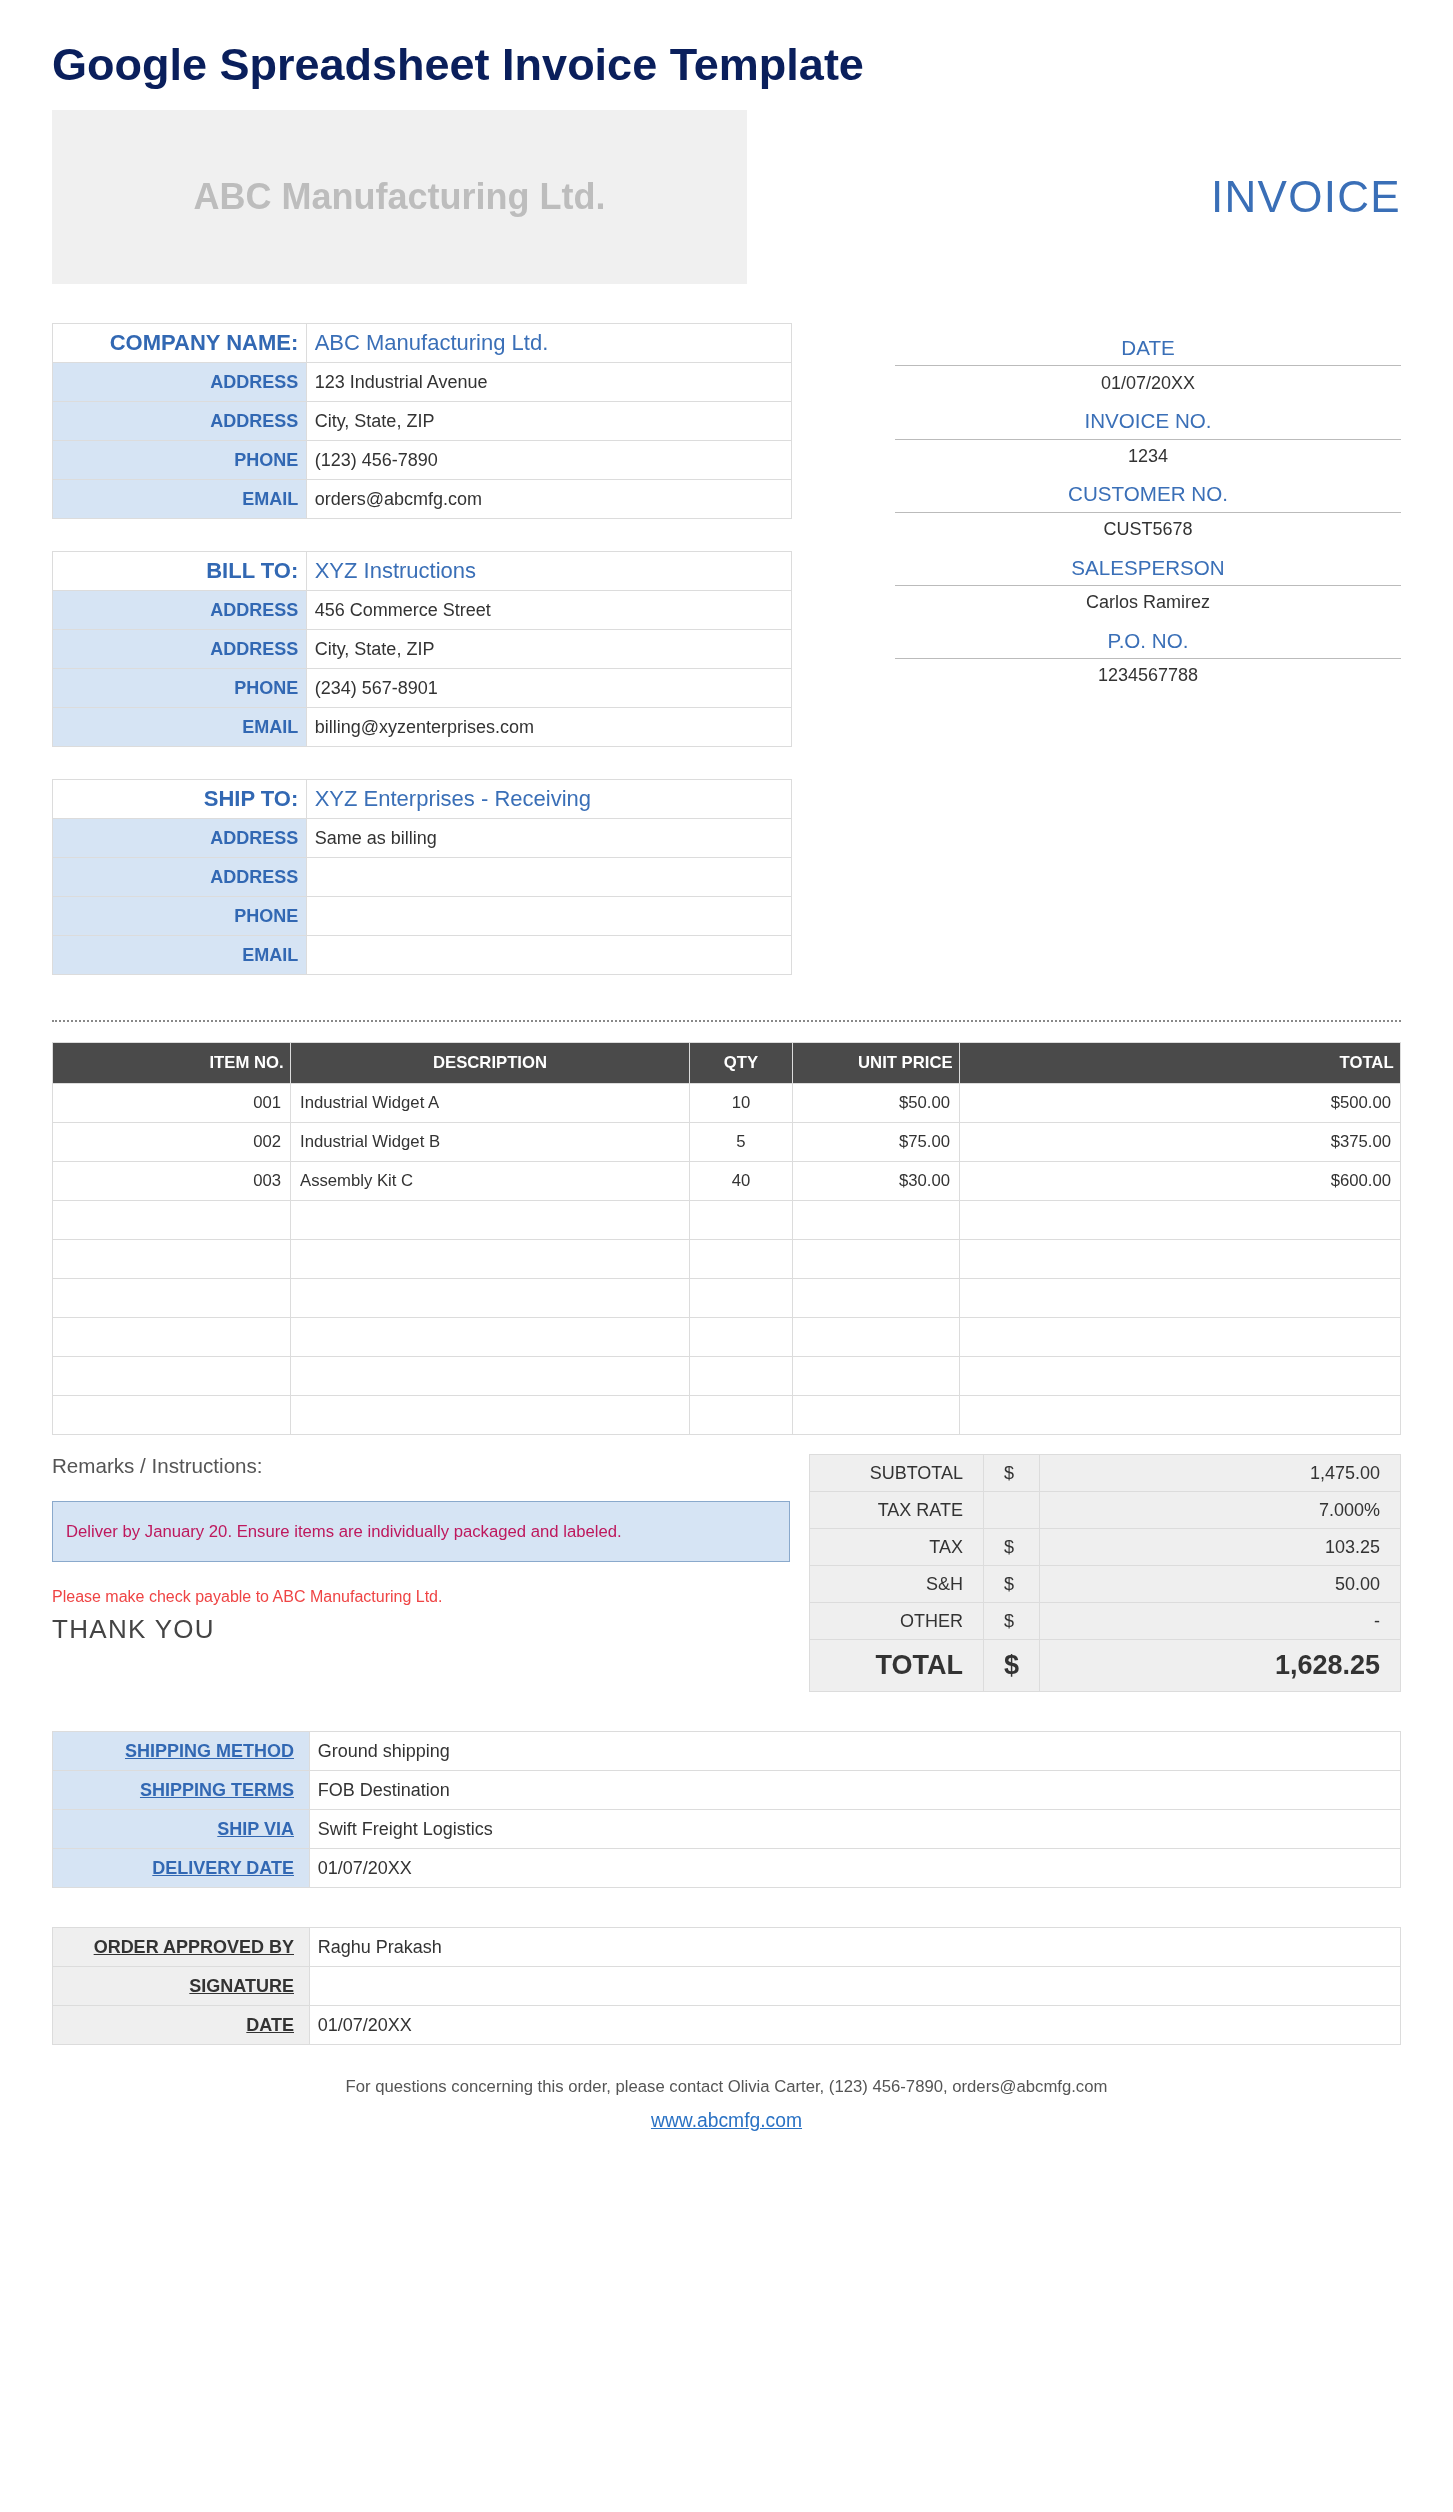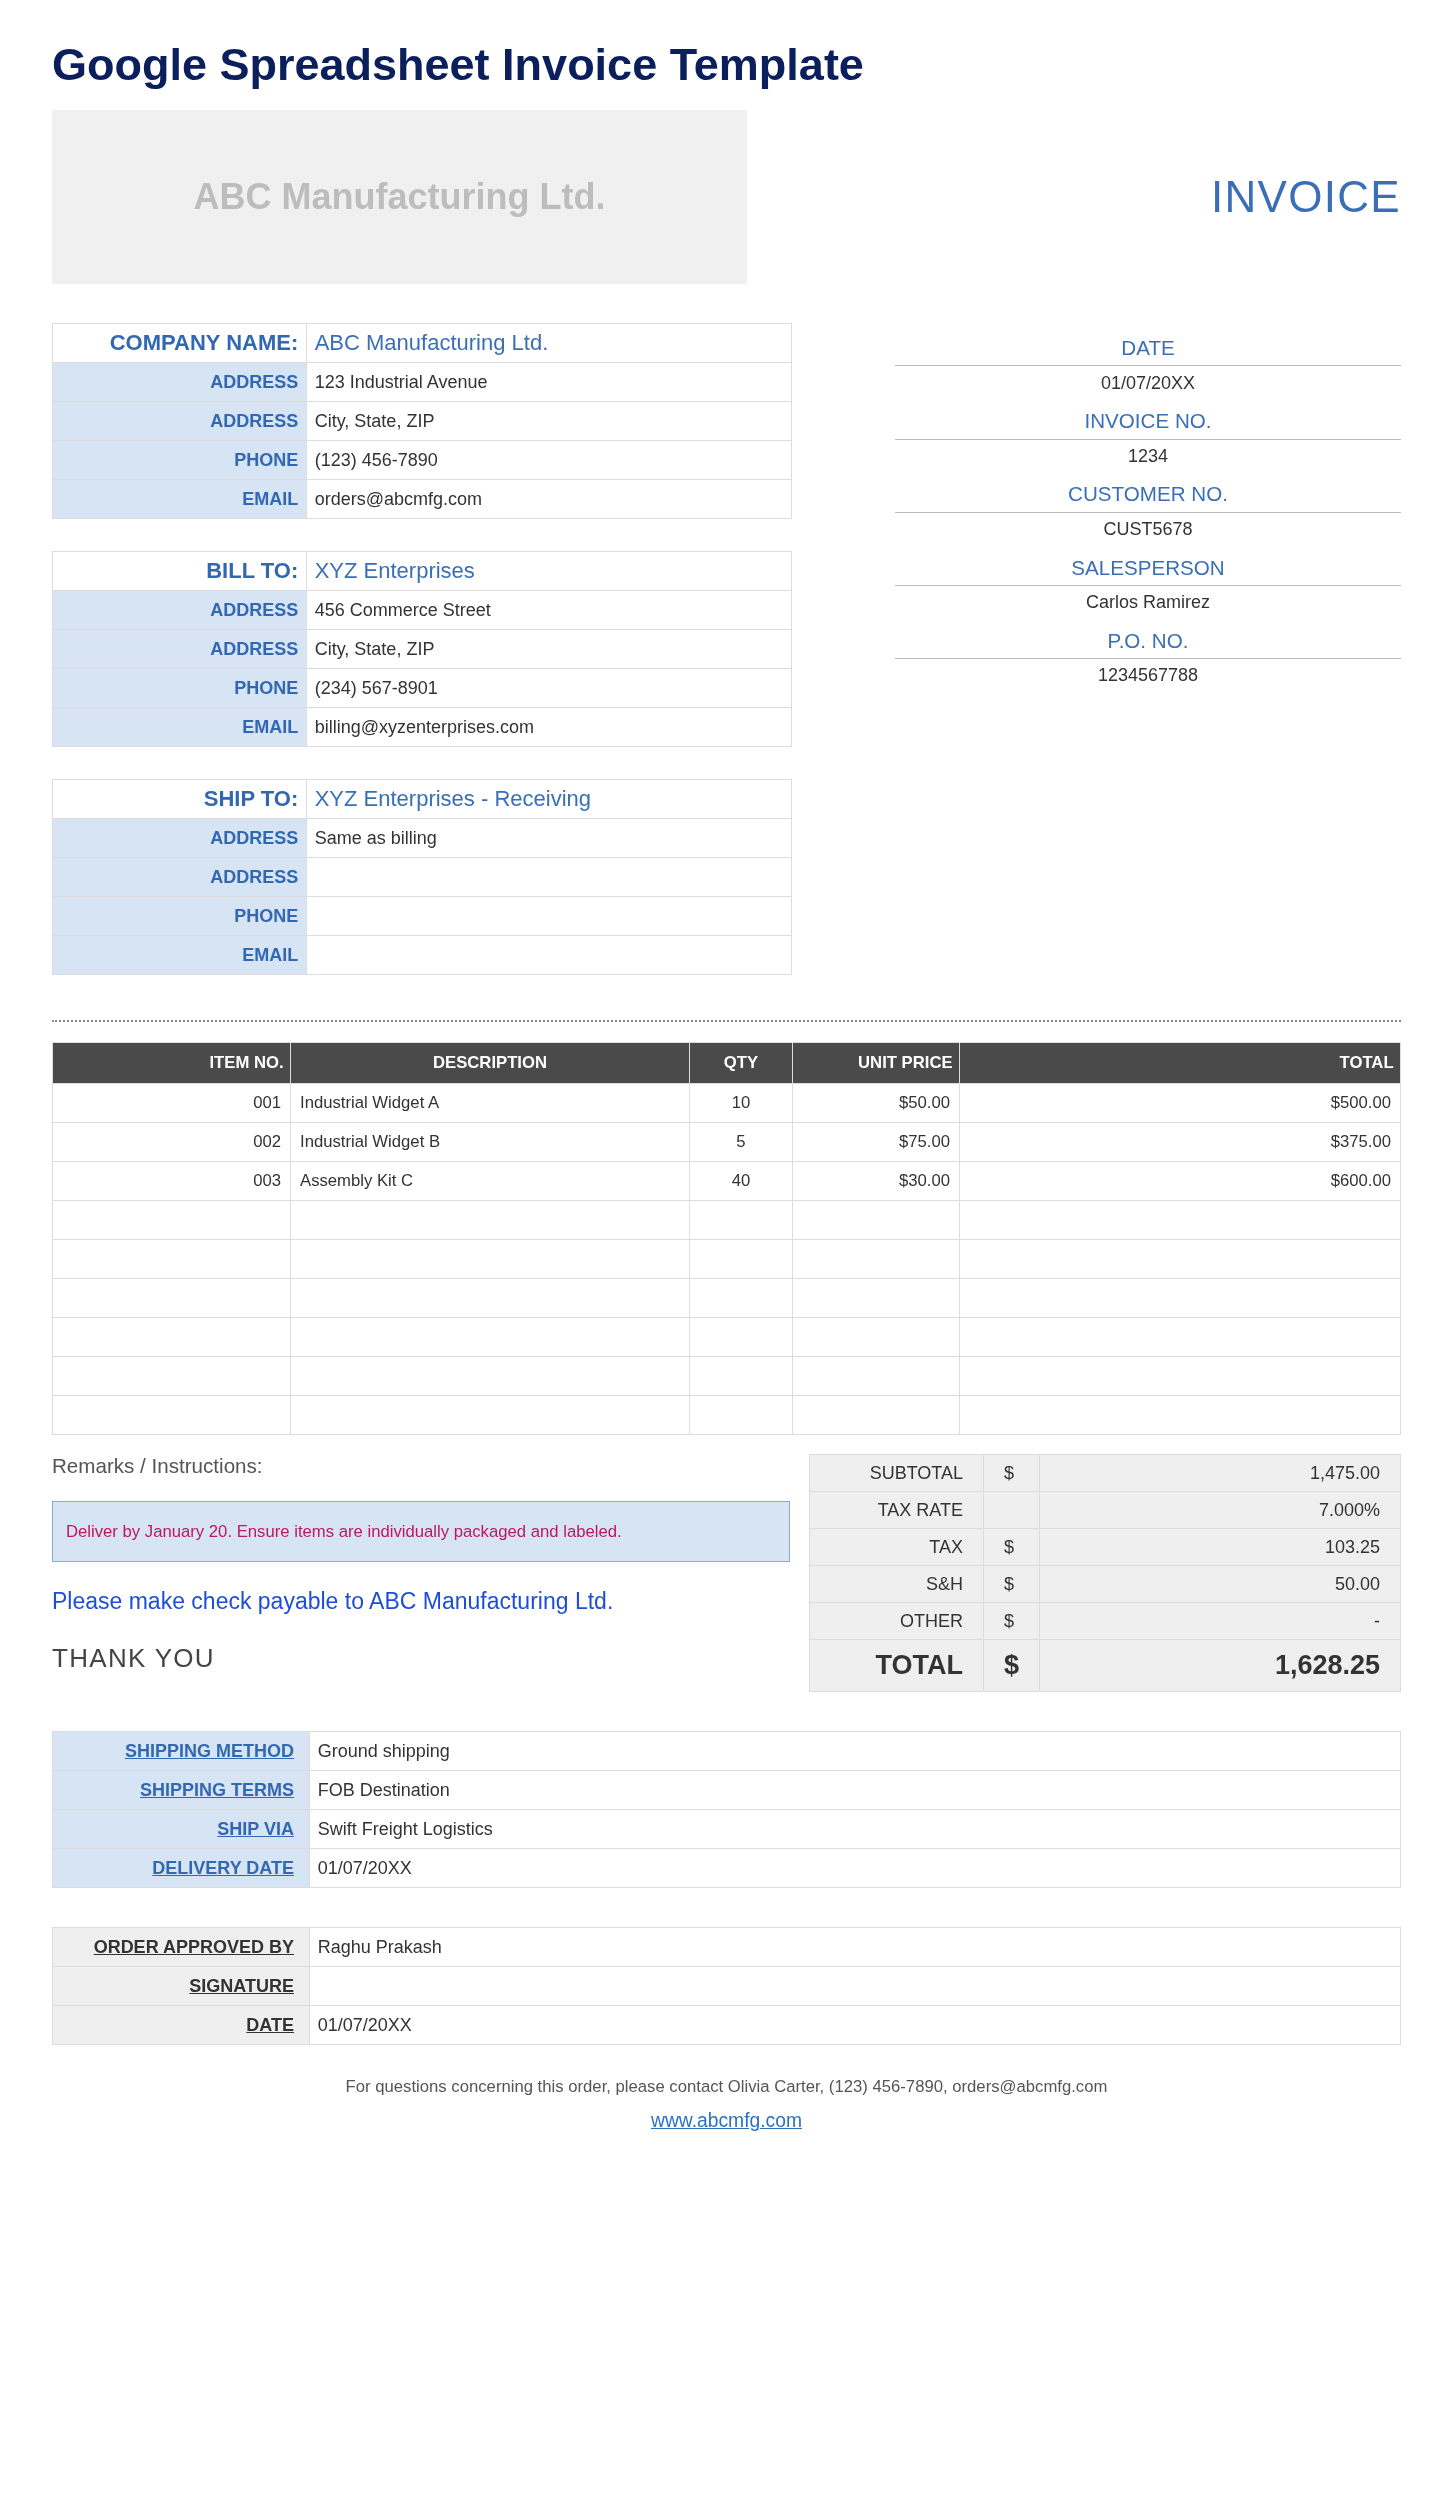--- a/index.html
+++ b/index.html
@@ -68,21 +68,21 @@
   .items-table .c-qty { text-align: center; width: 103px;}
   .items-table .c-price { text-align: right; width: 167px;}
   .items-table .c-total { text-align: right; }
   .below-items { display: flex; margin-top: 19.3px; gap: 19.3px;}
   .remarks-col { flex: 1.1; }
   .remarks-title { font-size: 20.6px; color: #555; margin-bottom: 23px;}
   .remarks-box {
     background: #d6e4f4; border: 1.3px solid #8aa9cc;
     padding: 19.3px 13px; font-size: 16.7px; color: #be185d; margin-bottom: 26px;
   }
-  .payable { font-size: 23px; color: #1d4ed8; margin-bottom: 28px;}
+  .payable { font-size: 16px; color: #ef4444; margin-bottom: 8px;}
   .thankyou { font-size: 26px; color: #444; letter-spacing: 1.3px;}
   .totals-col { width: 592px; }
   .totals-table { width: 100%; border-collapse: collapse;}
   .totals-table td { border: 1.3px solid #dcdcdc; font-size: 18px; height: 37px; padding: 0 20px; margin-top: 12px;}
   .totals-table .tl { background: #efefef; text-align: right; width: 174px;}
   .totals-table .ts { background: #efefef; text-align: left; width: 39px;}
   .totals-table .tv { background: #efefef; text-align: right;}
   .totals-table .grand td { font-size: 27px; font-weight: bold; height: 52px;}
   .bottom-block { border: 1.3px solid #dcdcdc; width: 100%; border-collapse: collapse; margin-top: 39px;}
   .bottom-block td { border: 1.3px solid #dcdcdc; font-size: 18px; height: 39px; vertical-align: middle;}
@@ -125,21 +125,21 @@
           <tr>
             <td class="lbl">EMAIL</td>
             <td class="val">orders@abcmfg.com</td>
           </tr>
         </tbody>
       </table>
     <table class="info-block" id="billto-block">
         <tbody>
           <tr>
             <td class="lbl">BILL TO:</td>
-            <td class="val">XYZ Enterprises</td>
+            <td class="val">XYZ Instructions</td>
           </tr>
           <tr>
             <td class="lbl">ADDRESS</td>
             <td class="val">456 Commerce Street</td>
           </tr>
           <tr>
             <td class="lbl">ADDRESS</td>
             <td class="val">City, State, ZIP</td>
           </tr>
           <tr>

